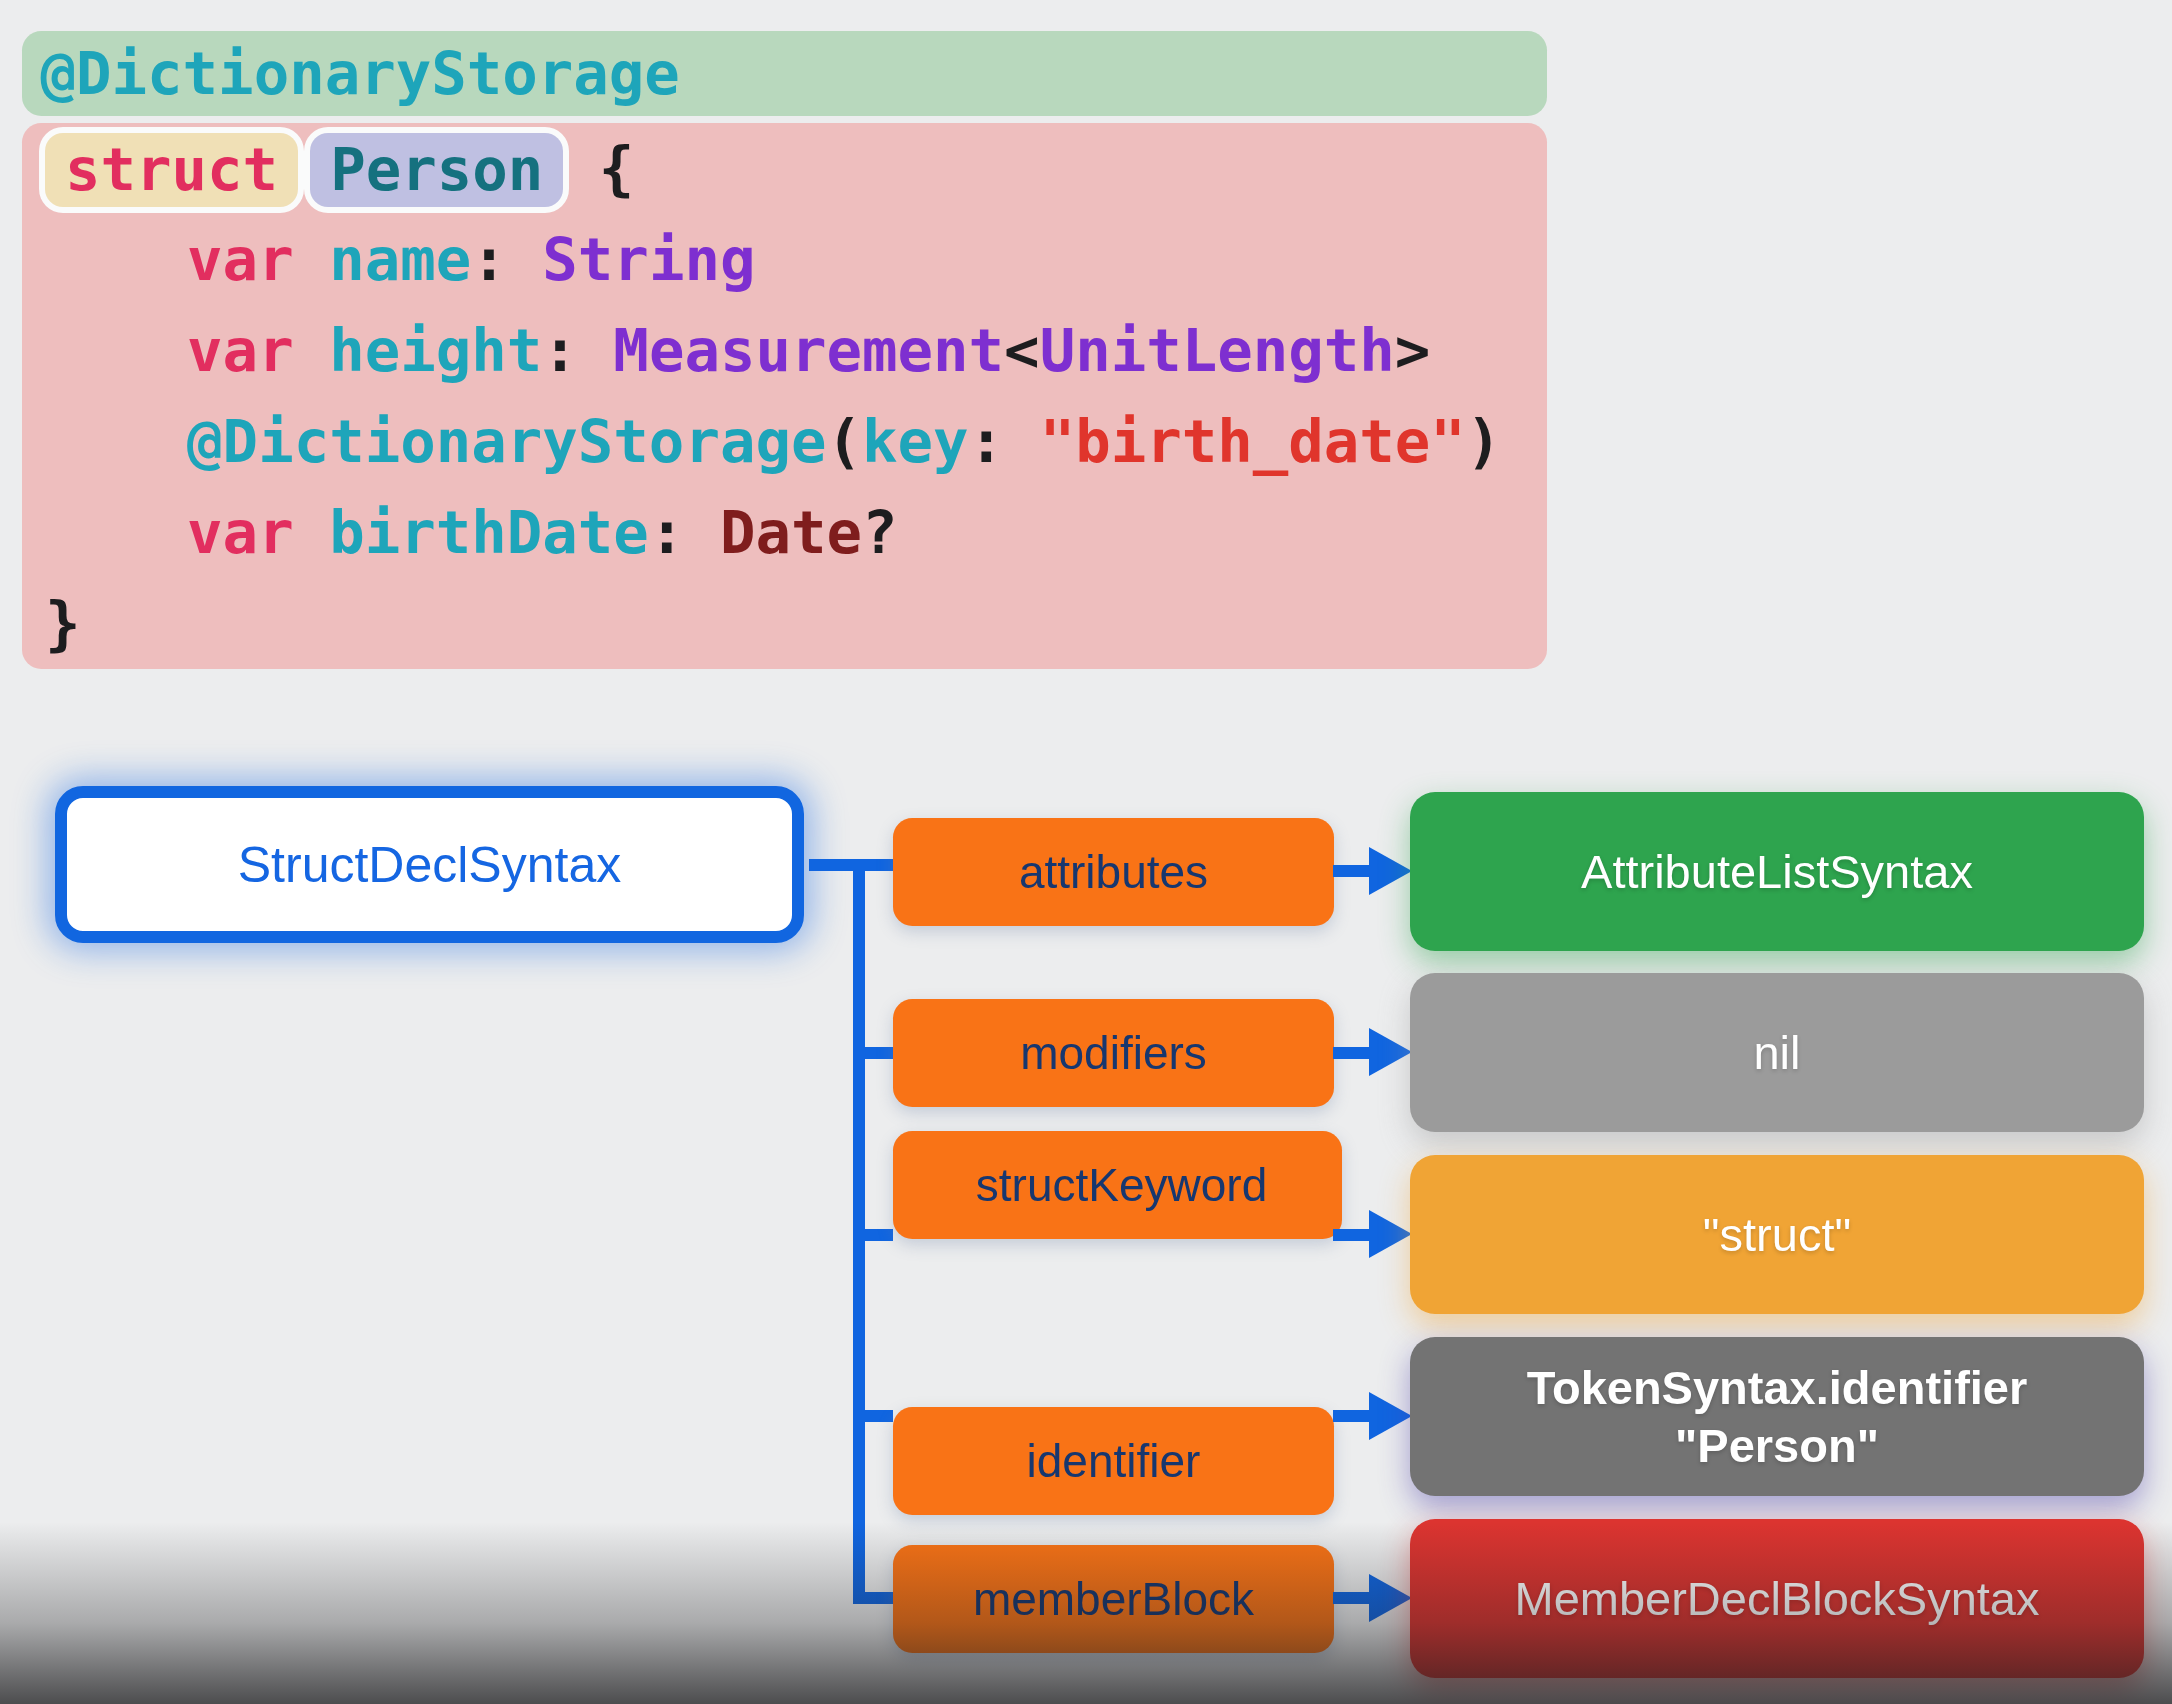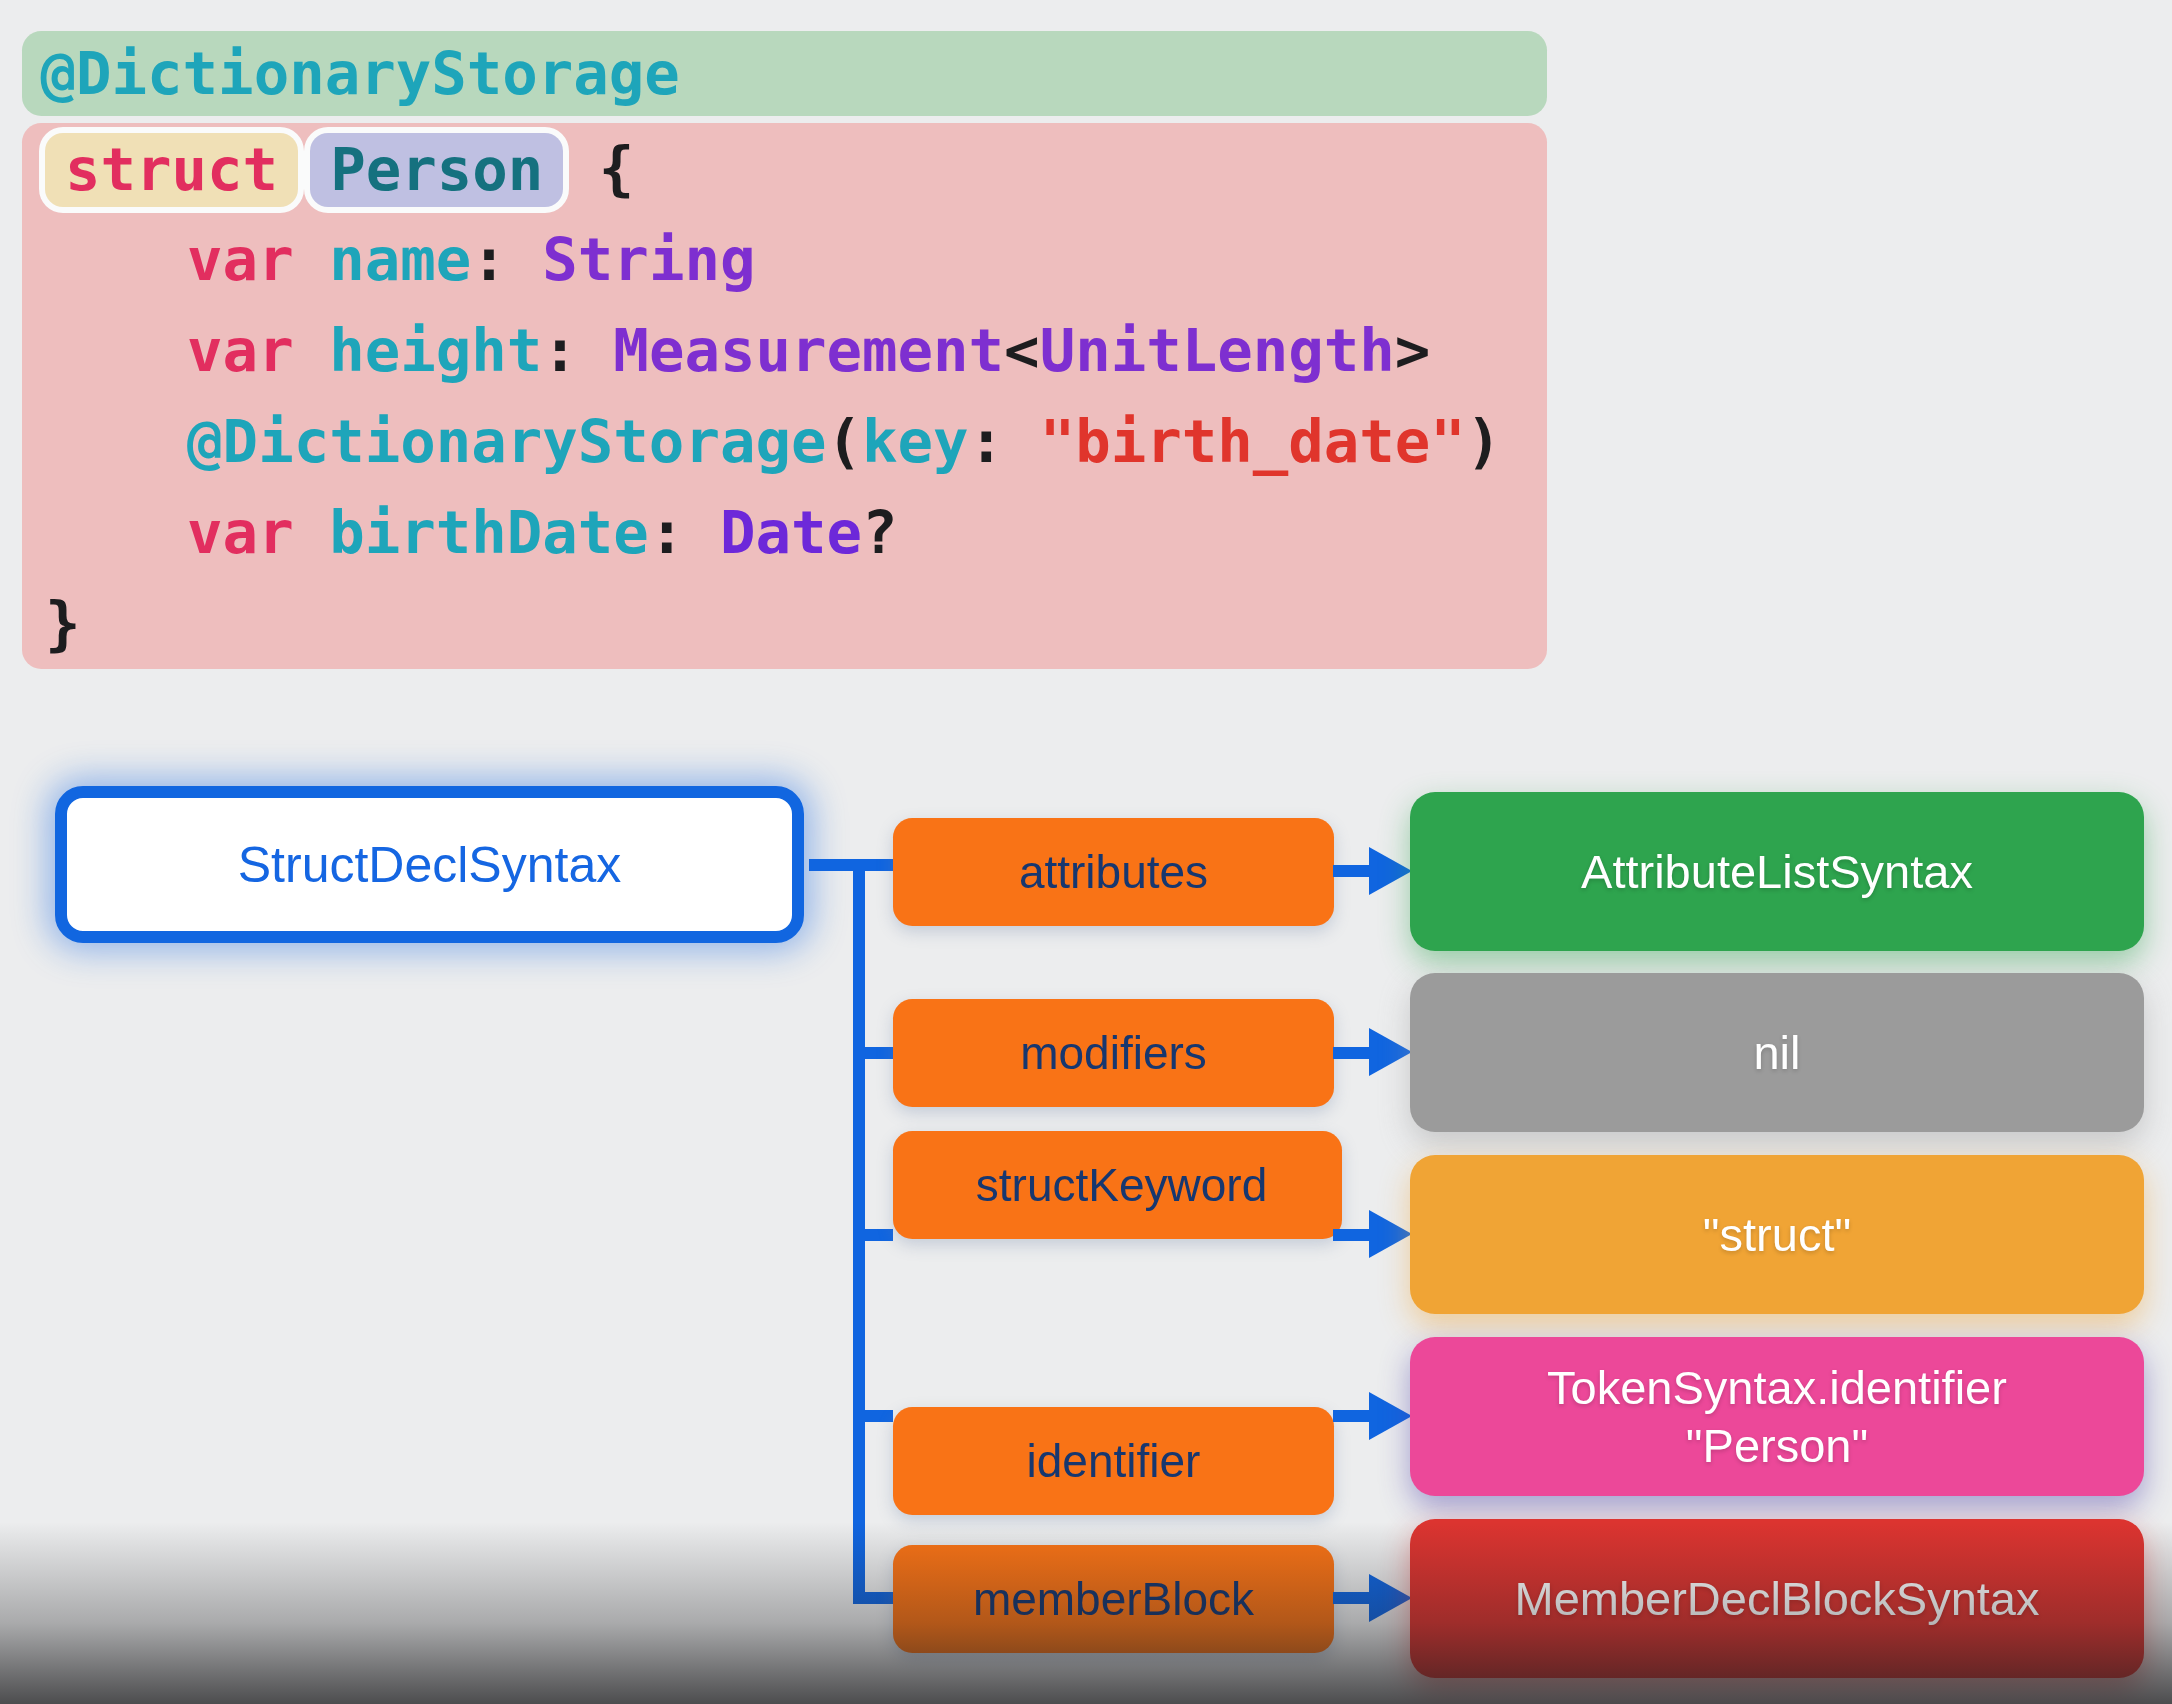--- a/index.html
+++ b/index.html
@@ -71,21 +71,21 @@
 
 <div id="canvas">
 
   <div id="code-block">
     <div class="attr-line" id="attr-line" style="background: rgb(184, 216, 189);"><span style="color: rgb(30, 165, 186);">@DictionaryStorage</span></div>
     <div id="code-body" style="background: rgb(238, 190, 190);">
         <div class="code-line chip-line"><span class="chip" style="color: rgb(226, 46, 95); background: rgb(240, 224, 182);">struct</span><span class="chip" style="color: rgb(21, 113, 127); background: rgb(191, 192, 226);">Person</span><span style="color: rgb(29, 29, 31);"> {</span></div>
         <div class="code-line"><span style="color: rgb(226, 46, 95);">    var</span><span style="color: rgb(30, 165, 186);"> name</span><span style="color: rgb(29, 29, 31);">:</span><span style="color: rgb(126, 47, 208);"> String</span></div>
         <div class="code-line"><span style="color: rgb(226, 46, 95);">    var</span><span style="color: rgb(30, 165, 186);"> height</span><span style="color: rgb(29, 29, 31);">:</span><span style="color: rgb(126, 47, 208);"> Measurement</span><span style="color: rgb(29, 29, 31);">&lt;</span><span style="color: rgb(126, 47, 208);">UnitLength</span><span style="color: rgb(29, 29, 31);">&gt;</span></div>
         <div class="code-line"><span style="color: rgb(30, 165, 186);">    @DictionaryStorage</span><span style="color: rgb(29, 29, 31);">(</span><span style="color: rgb(30, 165, 186);">key</span><span style="color: rgb(29, 29, 31);">: </span><span style="color: rgb(224, 53, 44);">"birth_date"</span><span style="color: rgb(29, 29, 31);">)</span></div>
-        <div class="code-line"><span style="color: rgb(226, 46, 95);">    var</span><span style="color: rgb(30, 165, 186);"> birthDate</span><span style="color: rgb(29, 29, 31);">:</span><span style="color: #6d28d9;"> Date</span><span style="color: rgb(29, 29, 31);">?</span></div>
+        <div class="code-line"><span style="color: rgb(226, 46, 95);">    var</span><span style="color: rgb(30, 165, 186);"> birthDate</span><span style="color: rgb(29, 29, 31);">:</span><span style="color: #7f1d1d;"> Date</span><span style="color: rgb(29, 29, 31);">?</span></div>
         <div class="code-line"><span style="color: rgb(29, 29, 31);">}</span></div>
       </div>
   </div>
 
   <div id="diagram">
     <div id="root-box">
       <span>StructDeclSyntax</span>
     </div>
     <div class="dline" style="left:809px;top:859px;width:85px;height:12px;"></div>
     <div class="dline" style="left:853px;top:859px;width:12px;height:745px;"></div>
@@ -115,21 +115,21 @@
         <div class="arrow-head" style="top: 1210px;"></div>
         <div class="value-box" style="top: 1155px; background: rgb(240, 164, 53); box-shadow: rgba(240, 164, 53, 0.45) 0px 12px 30px;">
           <div>"struct"</div>
         </div>
         <div class="dline" style="left: 853px; top: 1410px; width: 40px; height: 12px;"></div>
         <div class="label-box" style="top: 1363px; margin-top: 44px;">
           <span>identifier</span>
         </div>
         <div class="arrow-shaft" style="top: 1410px;"></div>
         <div class="arrow-head" style="top: 1392px;"></div>
-        <div class="value-box" style="top: 1337px; background: #ec4899; box-shadow: rgba(75, 62, 168, 0.45) 0px 12px 30px;">
+        <div class="value-box" style="top: 1337px; background: #737373; box-shadow: rgba(75, 62, 168, 0.45) 0px 12px 30px; font-weight: bold;">
           <div>TokenSyntax.identifier</div>
           <div>"Person"</div>
         </div>
         <div class="dline" style="left: 853px; top: 1592px; width: 40px; height: 12px;"></div>
         <div class="label-box" style="top: 1545px;">
           <span>memberBlock</span>
         </div>
         <div class="arrow-shaft" style="top: 1592px;"></div>
         <div class="arrow-head" style="top: 1574px;"></div>
         <div class="value-box" style="top: 1519px; background: rgb(220, 52, 48); box-shadow: rgba(220, 52, 48, 0.45) 0px 12px 30px;">

